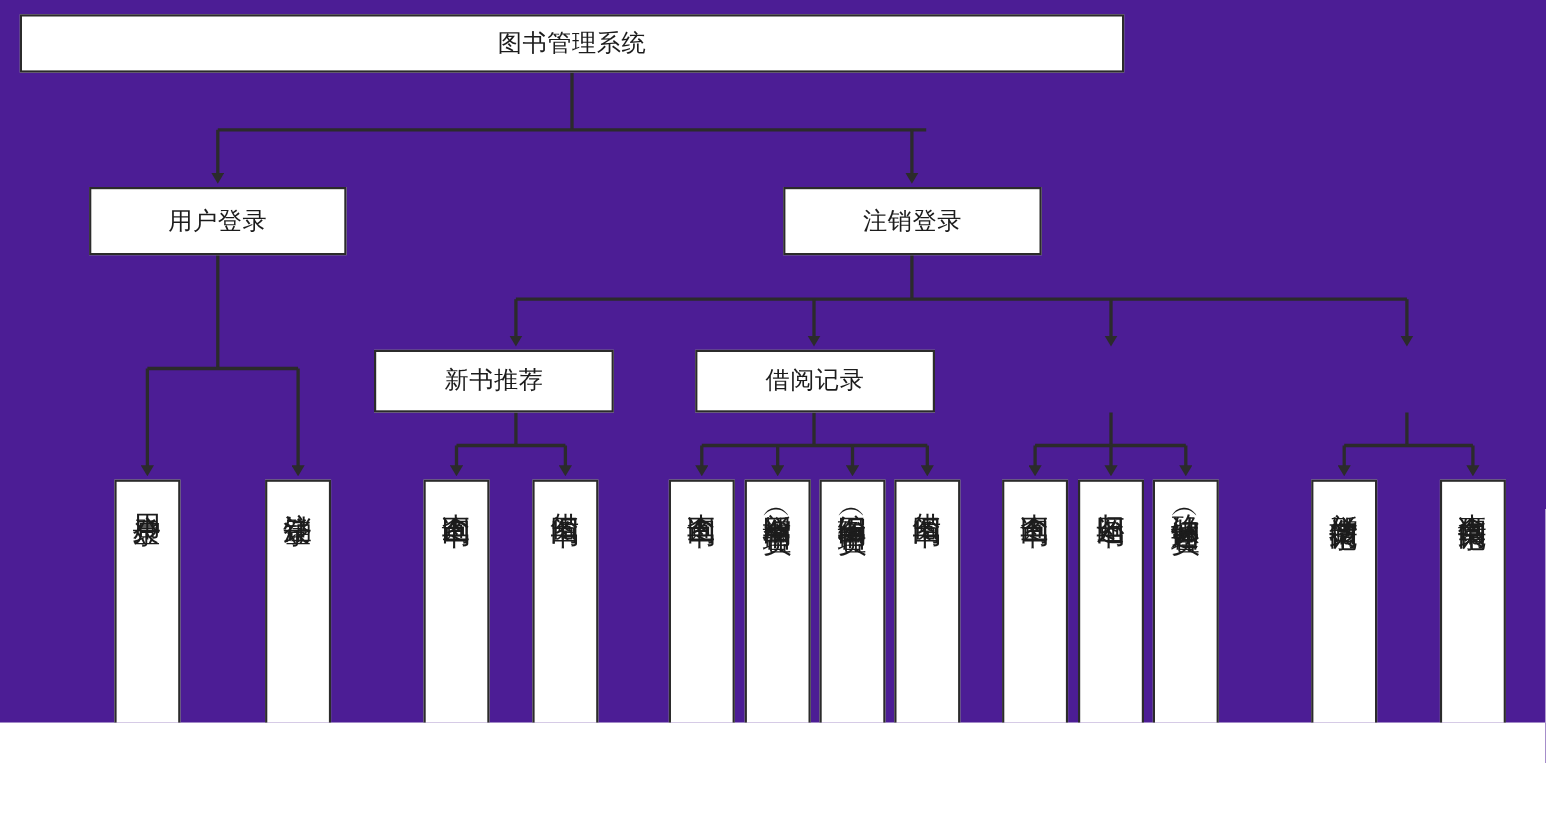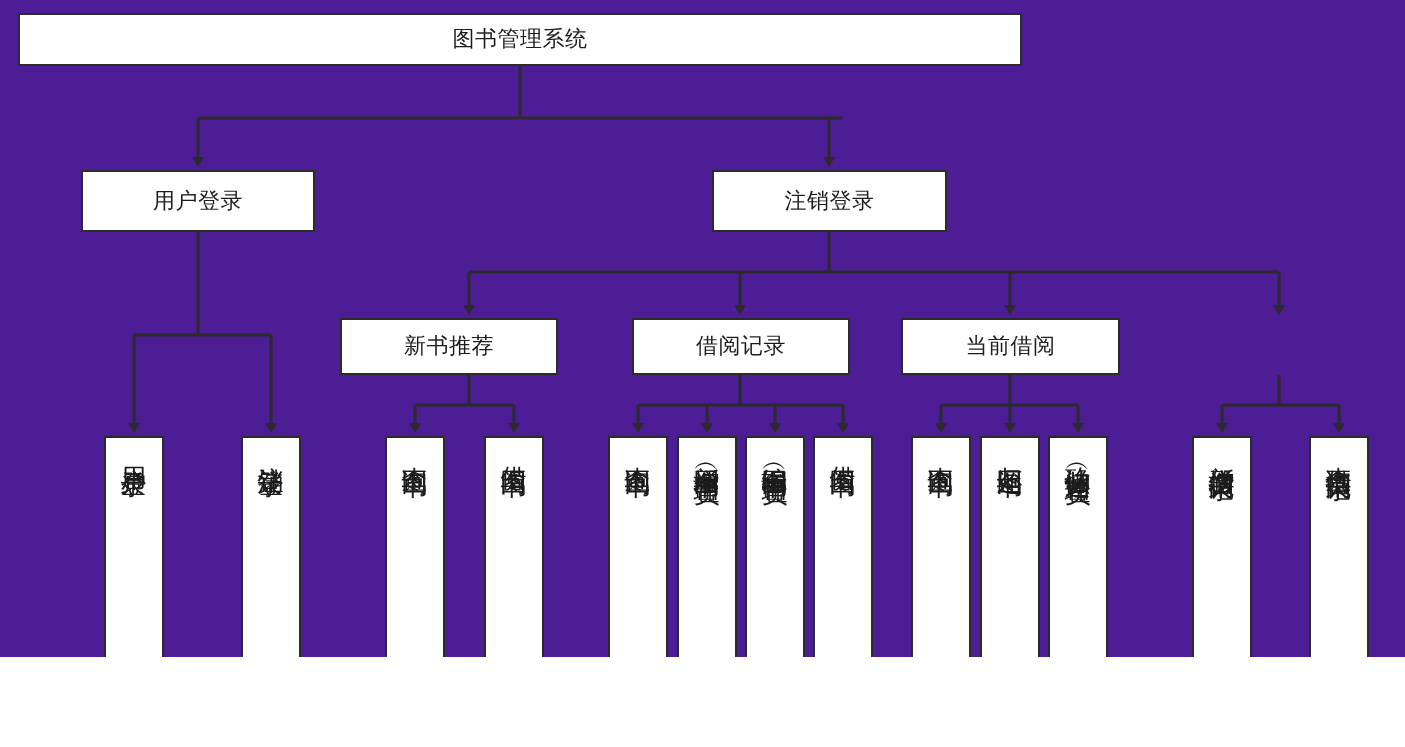--- a/index.html
+++ b/index.html
@@ -134,23 +134,20 @@
   <div class="node horiz" style="left:712px; top:170px; width:235px; height:62px;">
     <span class="node-label">注销登录</span>
   </div>
 
   <div class="node horiz" style="left:340px; top:318px; width:218px; height:57px;font-family:Liberation Serif, serif;">
     <span class="node-label">新书推荐</span>
   </div>
   <div class="node horiz" style="left:632px; top:318px; width:218px; height:57px;">
     <span class="node-label">借阅记录</span>
   </div>
-  <div class="node horiz" style="left:901px; top:318px; width:219px; height:57px;">
-    <span class="node-label">当前借阅</span>
-  </div>
 
   <div class="node vert" style="left:104px; top:436px; width:60px; height:299px;">
     <span class="node-label">用户登录</span>
   </div>
   <div class="node vert" style="left:241px; top:436px; width:60px; height:299px;">
     <span class="node-label">注销登录</span>
   </div>
 
   <div class="node vert" style="left:385px; top:436px; width:60px; height:299px;">
     <span class="node-label">查询图书</span>

